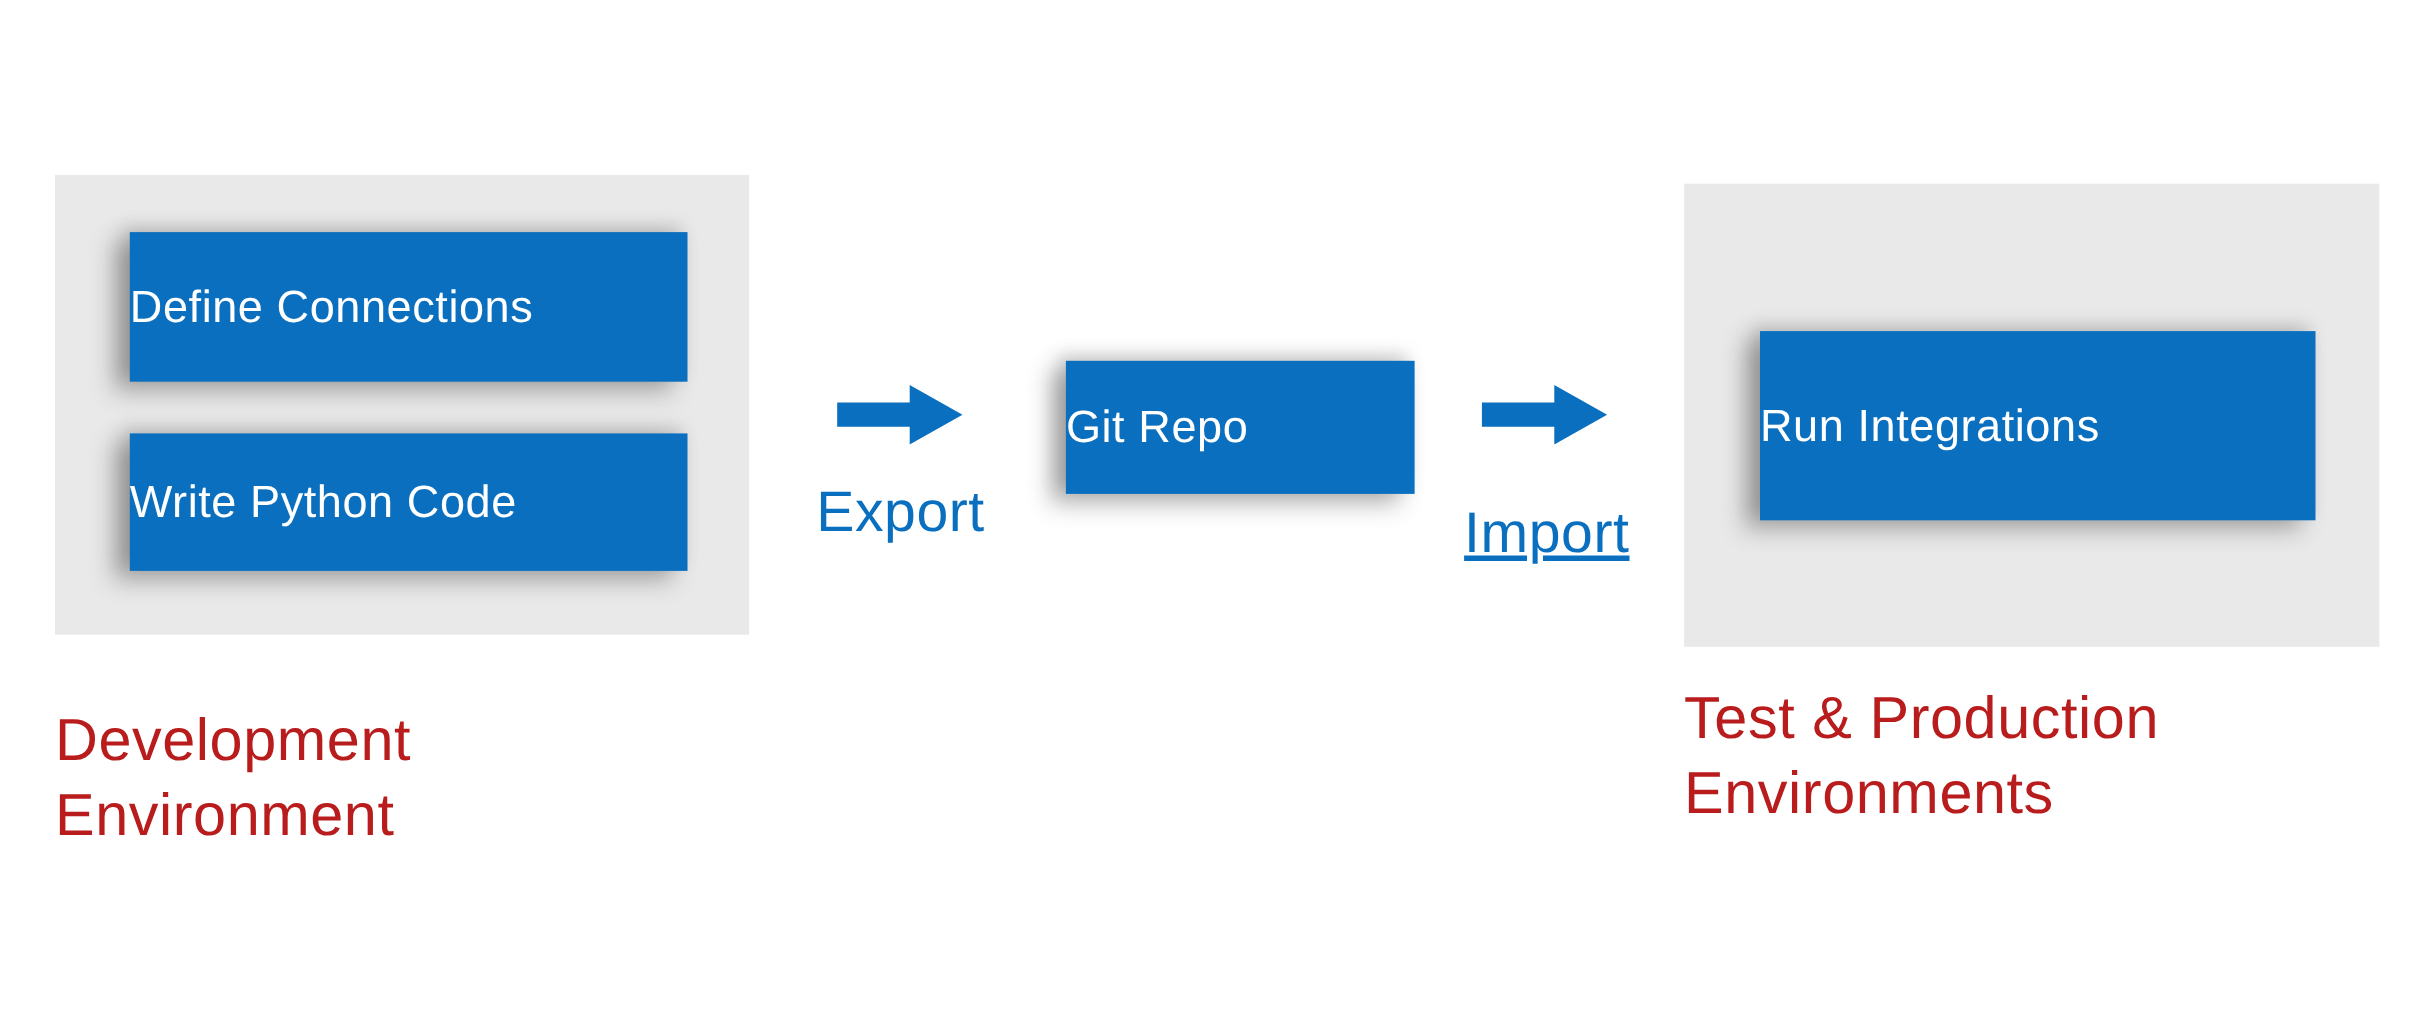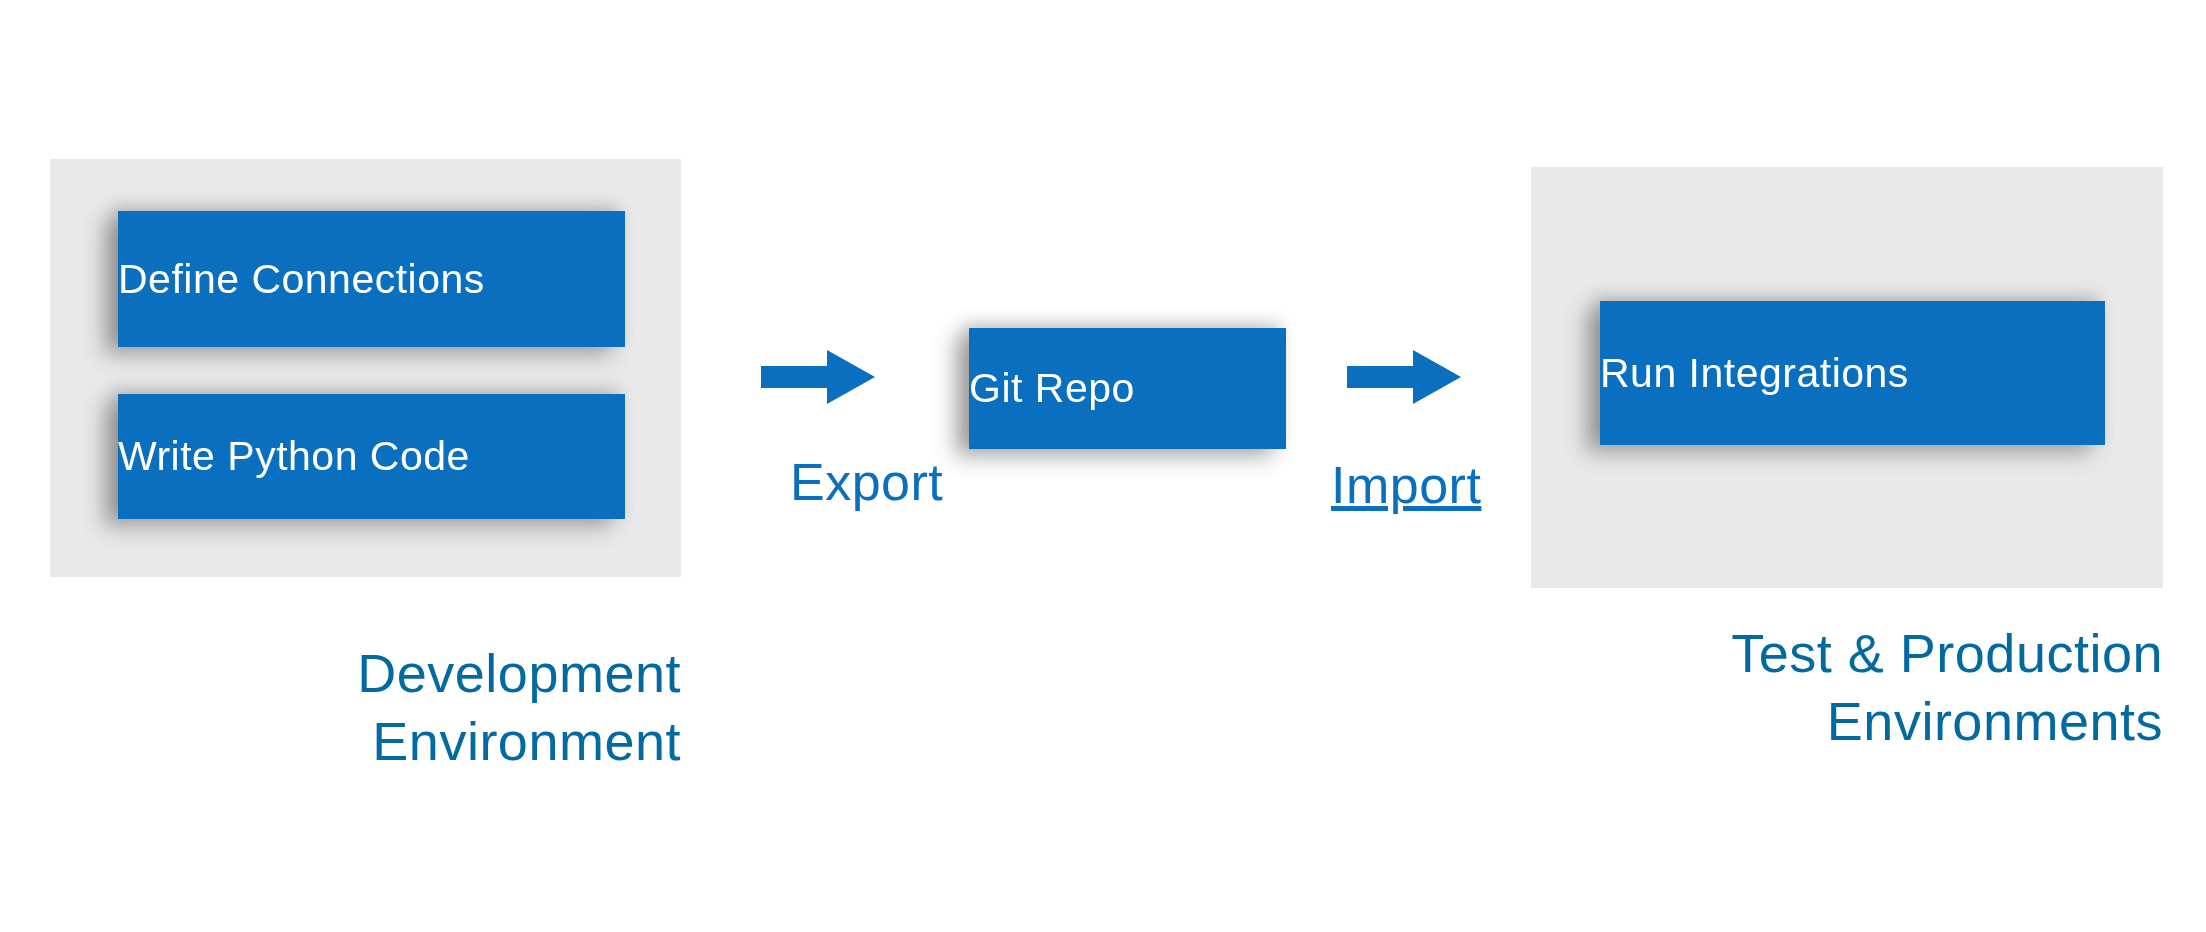--- a/index.html
+++ b/index.html
@@ -36,50 +36,50 @@
     align-items: center;
     justify-content: flex-start;
     font-size: 41px;
     letter-spacing: 0.5px;
     box-shadow: -14px 8px 20px rgba(80, 80, 80, 0.45),
                 -6px -6px 14px rgba(120, 120, 120, 0.30);
   }
   .node-define { left: 118px;  top: 211px; width: 507px; height: 136px; }
   .node-write  { left: 118px;  top: 394px; width: 507px; height: 125px; }
   .node-git    { left: 969px;  top: 308px; width: 317px; height: 121px; margin-top: 20px; }
-  .node-run    { left: 1600px; top: 301px; width: 505px; height: 144px; }
+  .node-run    { left: 1600px; top: 301px; width: 505px; height: 172px; }
 
   
   .arrow {
     position: absolute;
     width: 114px;
     height: 54px;
   }
   .arrow-export { left: 761px;  top: 350px; }
   .arrow-import { left: 1347px; top: 350px; }
   .arrow svg { display: block; width: 100%; height: 100%; }
 
   
   .flow-label {
     position: absolute;
     color: #0a6fbe;
     font-size: 52px;
     letter-spacing: 0.5px;
     white-space: nowrap;
   }
-  .flow-label-export { left: 742px;  top: 452px; margin-left: 48px; }
+  .flow-label-export { left: 742px;  top: 436px; }
   .flow-label-import { left: 1331px; top: 455px; text-decoration: underline; }
 
   
   .caption {
     position: absolute;
-    color: #0369a1;
+    color: #b91c1c;
     font-size: 54px;
     line-height: 1.25;
-    text-align: right;
+    text-align: left;
     letter-spacing: 0.5px;
   }
   .caption-dev  { left: 50px;   top: 640px; width: 631px; }
   .caption-prod { left: 1531px; top: 620px; width: 632px; }
   .caption .line { display: block; }
 </style>
 </head>
 <body>
 
 <div class="canvas">

